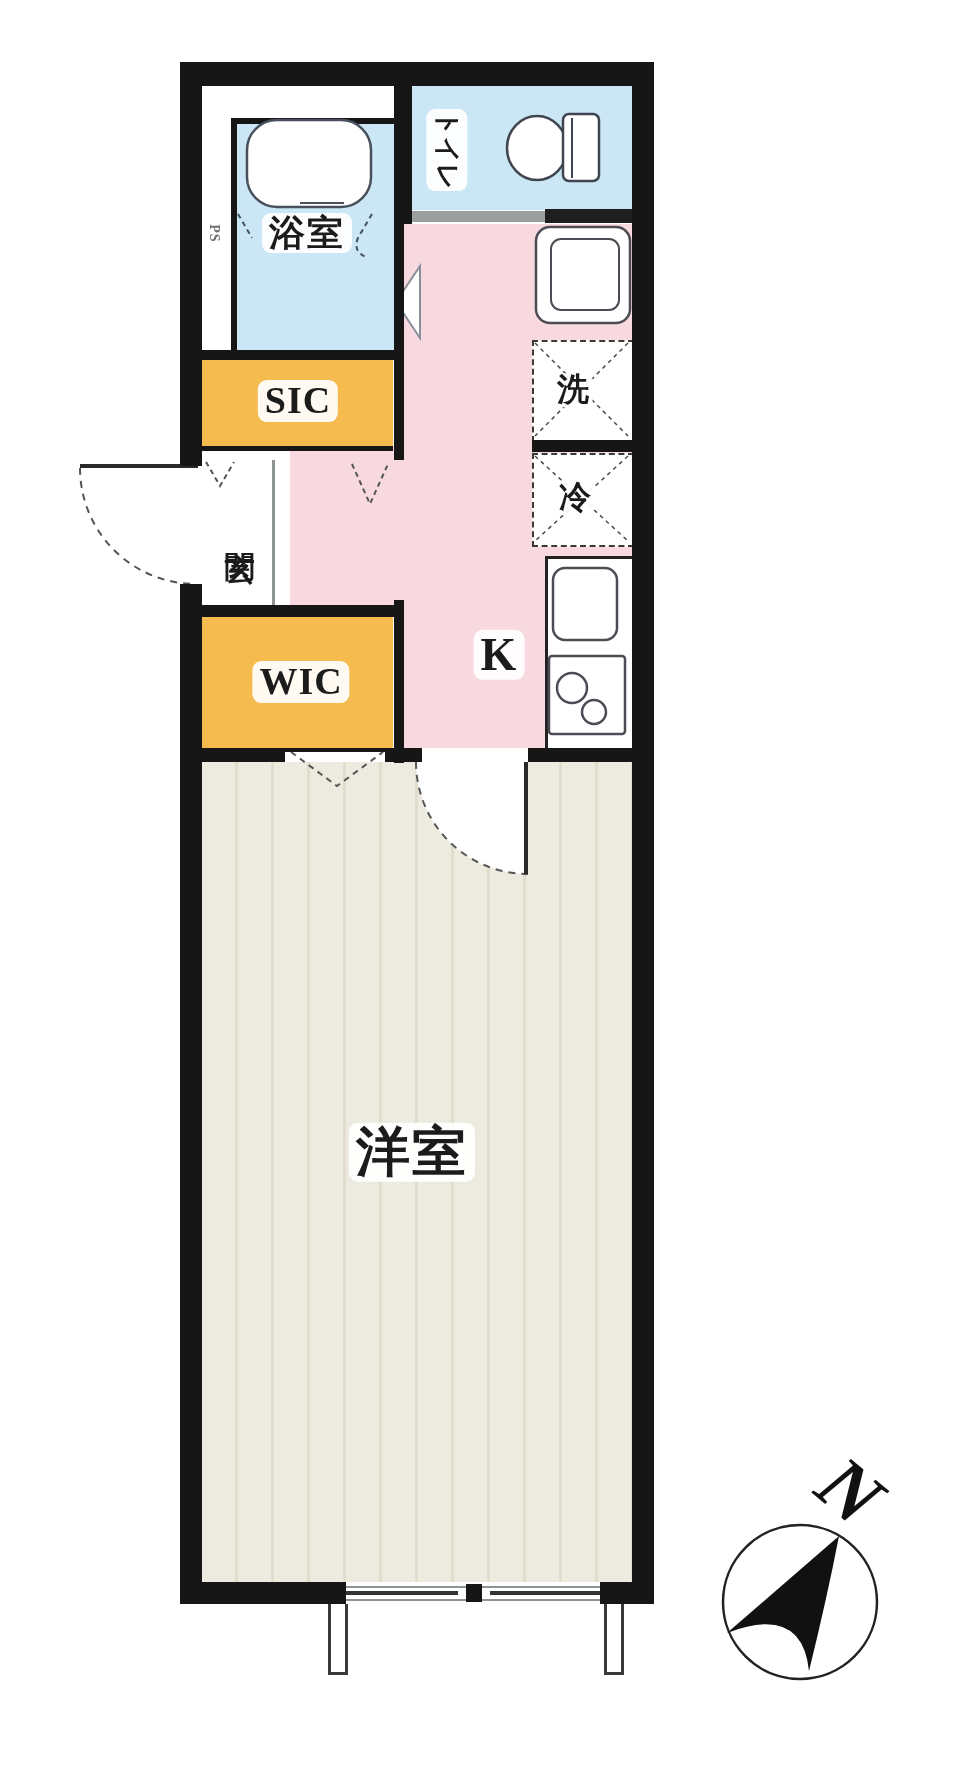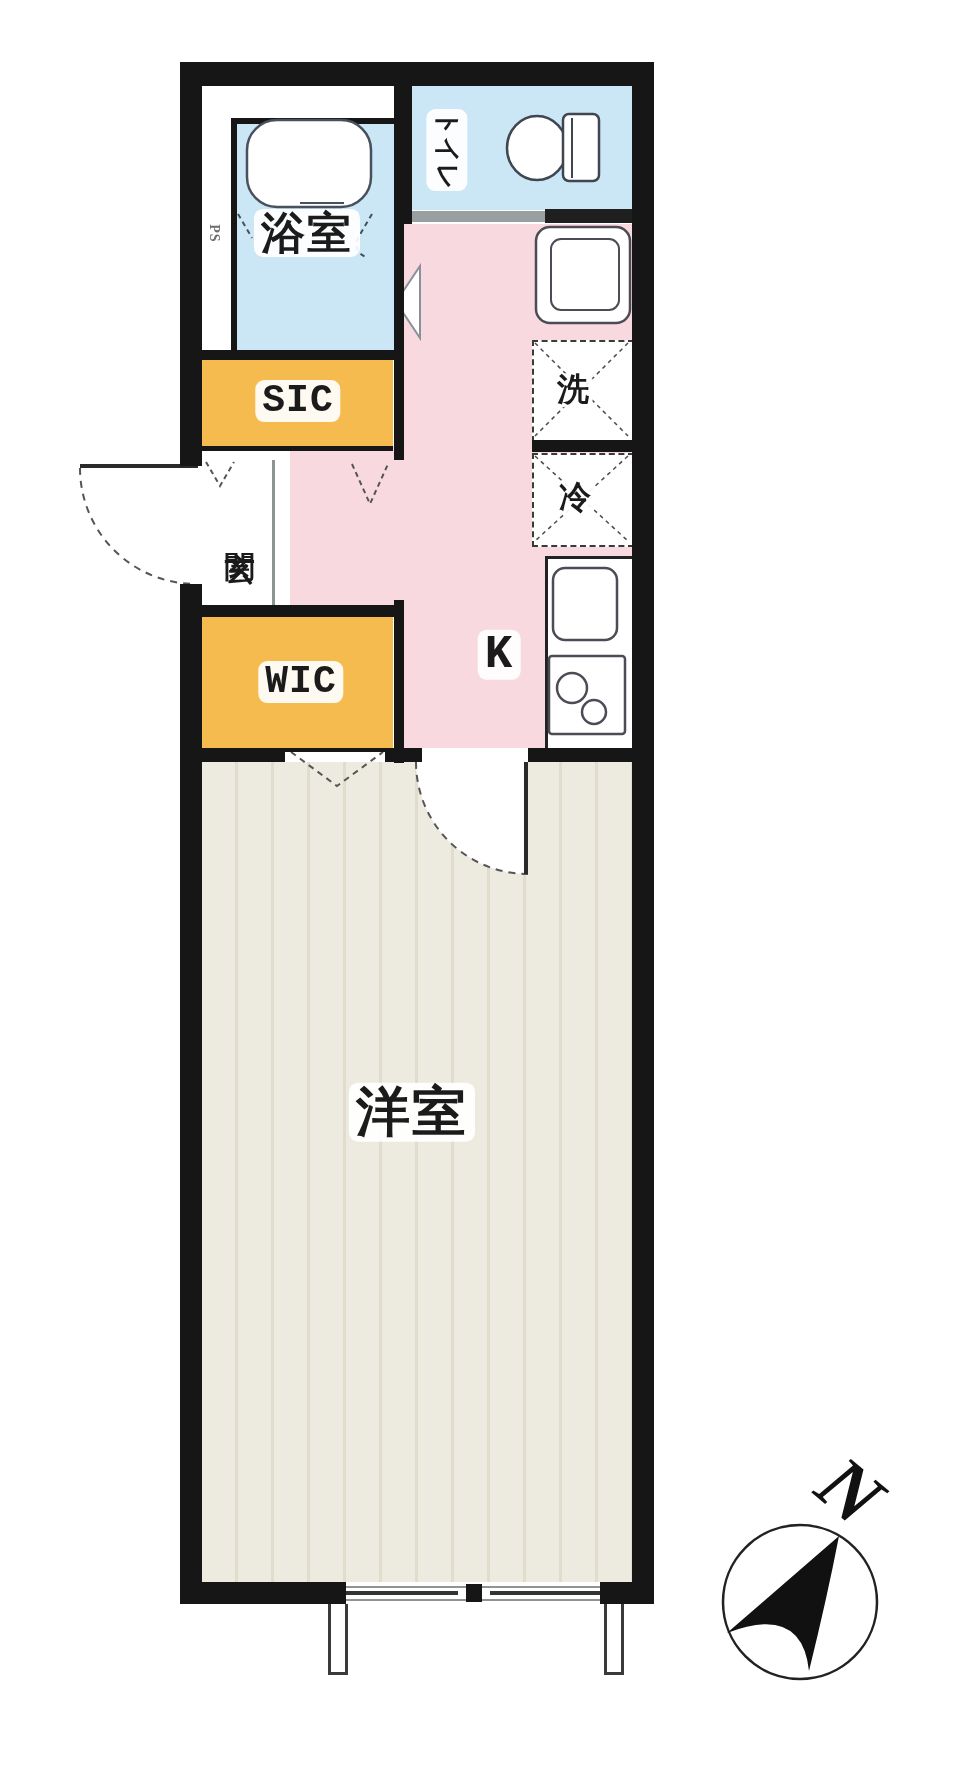--- a/index.html
+++ b/index.html
@@ -16,21 +16,21 @@
   .white{background:#ffffff;}
   .blue{background:#cbe6f4;}
   .pink{background:#f8d9e0;}
   .orange{background:#f6bb4e;}
   .beige{background:repeating-linear-gradient(90deg,#edebdf 0 33px,#e0ddcd 33px 36px);}
   
   .lbl{color:#1b1b1b;font-weight:bold;white-space:nowrap;
        background:rgba(255,255,255,.92);padding:1px 7px;border-radius:9px;
        transform:translate(-50%,-50%);text-align:center;line-height:1.05;}
   .jp{font-family:"DejaVu Sans",sans-serif;letter-spacing:2px;}
-  .latin{font-family:Liberation Mono, monospace;letter-spacing:1px;}
+  .latin{font-family:Liberation Serif, serif;letter-spacing:1px;}
   .vert-upright{writing-mode:vertical-rl;text-orientation:upright;letter-spacing:0;}
   .vert-side{writing-mode:vertical-rl;text-orientation:sideways;letter-spacing:0;}
   .dashedbox{background:#ffffff;border:2px dashed #3a3a3a;}
   .counter{background:#ffffff;border-left:3px solid #222;border-top:3px solid #222;}
   .slide-light{background:#9aa0a0;}
   .slide-dark{background:#1f1f1f;}
   .leg{background:#ffffff;border-left:3px solid #3a3a3a;border-right:3px solid #3a3a3a;
        border-bottom:3px solid #3a3a3a;}
   .stepline{background:#8d9494;}
   #north-letter{font-family:"Liberation Serif","DejaVu Serif",serif;font-style:italic;
@@ -125,25 +125,25 @@
   <div class="abs wall" style="left:202px;top:446px;width:191px;height:5px;"></div>
   <div class="abs wall" style="left:202px;top:605px;width:202px;height:12px;"></div>
   <div class="abs wall" style="left:180px;top:748px;width:105px;height:14px;"></div>
   <div class="abs wall" style="left:285px;top:748px;width:100px;height:4px;"></div>
   <div class="abs wall" style="left:385px;top:748px;width:37px;height:14px;"></div>
   <div class="abs wall" style="left:528px;top:748px;width:104px;height:14px;"></div>
 
   <div class="abs leg" style="left:328px;top:1604px;width:14px;height:68px;z-index:4;"></div>
   <div class="abs leg" style="left:604px;top:1604px;width:14px;height:68px;z-index:4;"></div>
 
-  <div class="abs lbl jp" style="left:307px;top:233px;font-size:44px;">浴室</div>
+  <div class="abs lbl jp" style="left:307px;top:233px;font-size:36px;">浴室</div>
   <div class="abs lbl jp vert-side" style="left:447px;top:150px;font-size:26px;">トイレ</div>
   <div class="abs lbl" id="ps-label" style="left:204px;top:226px;">PS</div>
   <div class="abs lbl latin" style="left:298px;top:401px;font-size:38px;">SIC</div>
   <div class="abs lbl jp vert-upright" style="left:240px;top:528px;font-size:30px;">玄関</div>
   <div class="abs lbl latin" style="left:301px;top:682px;font-size:38px;">WIC</div>
   <div class="abs lbl latin" style="left:499px;top:655px;font-size:46px;">K</div>
   <div class="abs lbl jp" style="left:574px;top:390px;font-size:32px;padding:0 2px;">洗</div>
   <div class="abs lbl jp" style="left:576px;top:498px;font-size:32px;padding:0 2px;">冷</div>
-  <div class="abs lbl jp" style="left:412px;top:1112px;font-size:54px;">洋室</div>
+  <div class="abs lbl jp" style="left:412px;top:1152px;font-size:54px;">洋室</div>
   <div class="abs lbl" id="north-letter" style="left:822px;top:1450px;">N</div>
 
 </div>
 
 </body></html>

